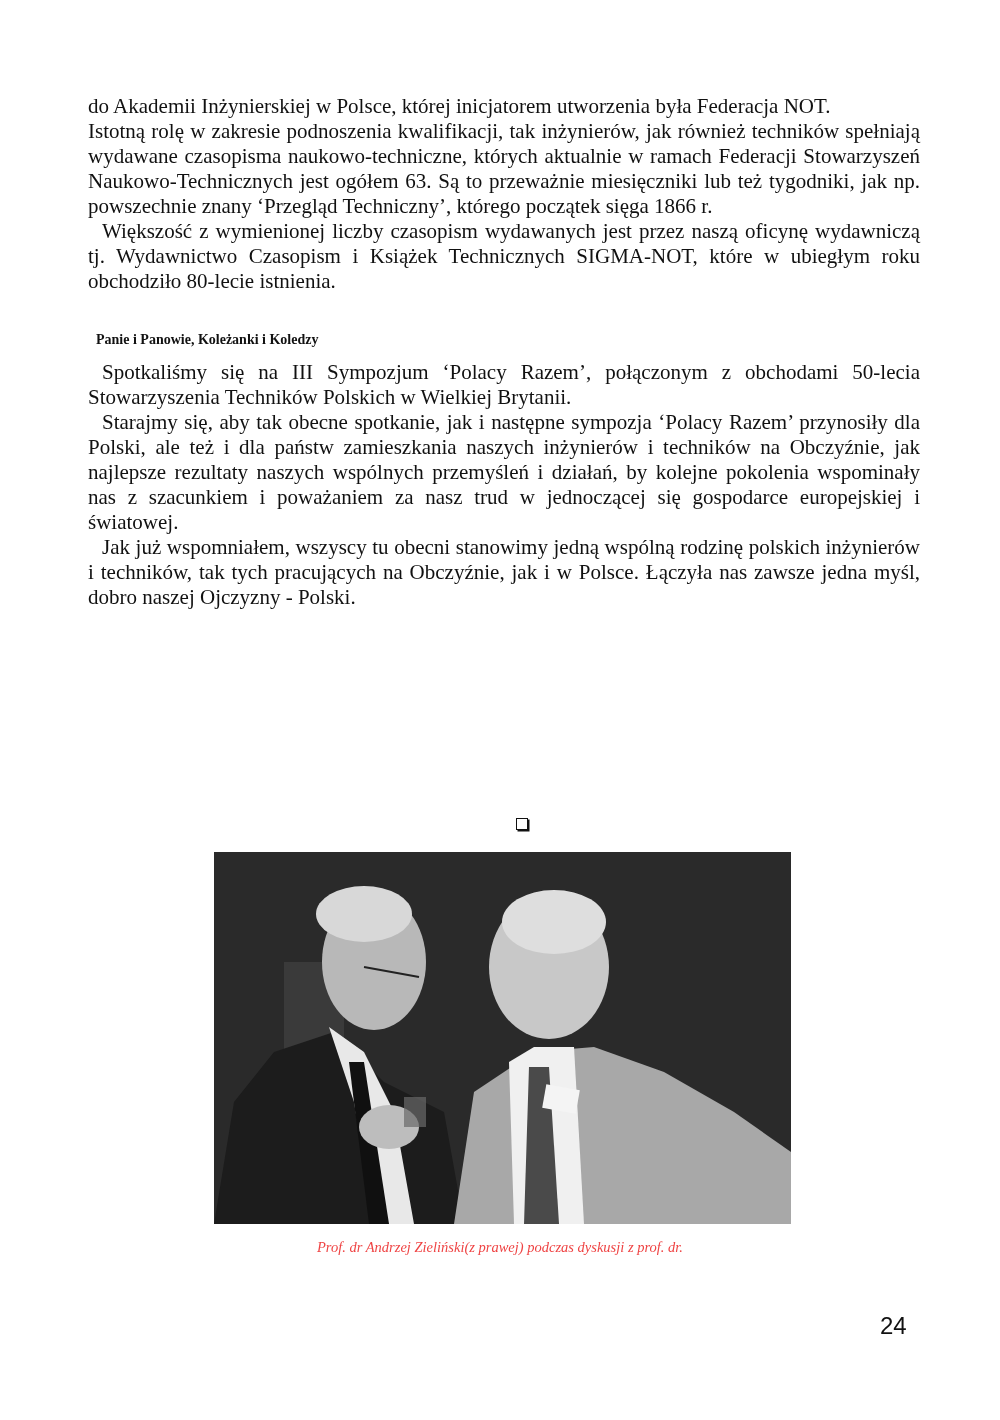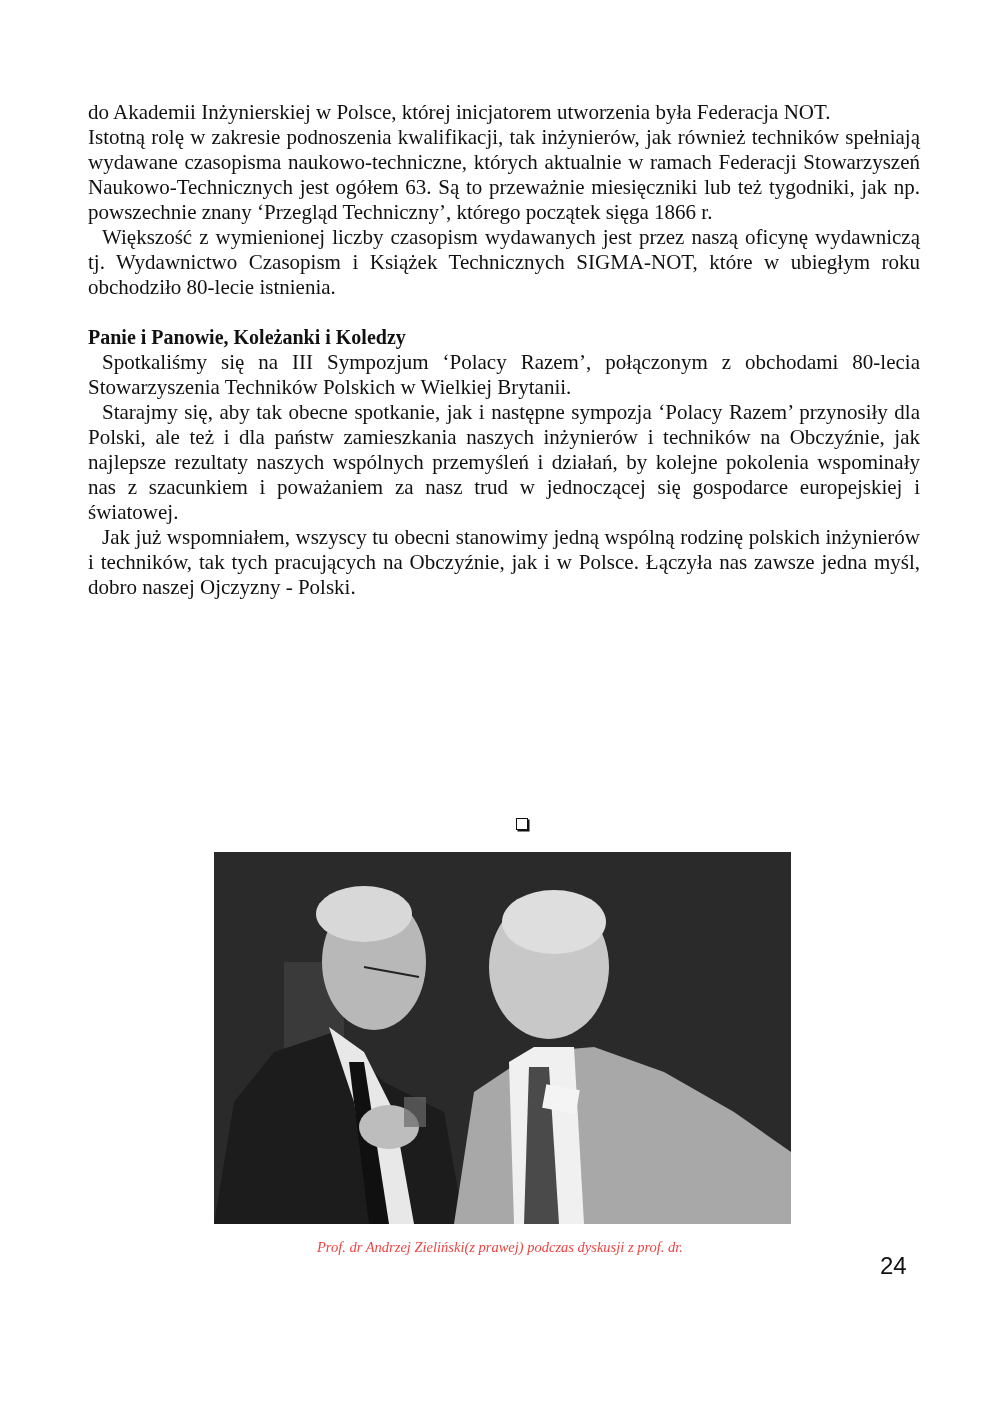--- a/index.html
+++ b/index.html
@@ -1,43 +1,43 @@
 <!DOCTYPE html>
 <html><head>
 <meta charset="utf-8">
 <style>
   html, body { margin: 0; padding: 0; background: #ffffff; }
   body { width: 1000px; height: 1420px; position: relative; overflow: hidden;
          font-family: "Liberation Serif", "DejaVu Serif", serif; color: #111; }
-  .page { position: absolute; left: 88px; top: 100px; width: 832px; font-family: Liberation Serif, serif; }
+  .page { position: absolute; left: 88px; top: 94px; width: 832px; font-family: Liberation Serif, serif; }
   .p { font-size: 21px; line-height: 25px; text-align: justify; margin: 0; }
   .p.indent { text-indent: 14px; }
   .gap { height: 25px; }
-  .heading { font-size: 20px; line-height: 25px; font-weight: bold; margin: 0; }
+  .heading { font-size: 14px; line-height: 25px; font-weight: bold; margin: 8px; }
   .marker { position: absolute; left: 516px; top: 818px; width: 10px; height: 10px;
             border: 1.5px solid #111; box-shadow: 1.5px 1.5px 0 #111; background: #fff; }
   .photo { position: absolute; left: 214px; top: 852px; width: 577px; height: 372px;
            background: radial-gradient(ellipse at 50% 40%, #3a3a3a 0%, #222 60%, #151515 100%);
            overflow: hidden; }
   .photo svg { display: block; }
   .caption { position: absolute; left: 150px; top: 1238px; width: 700px;
              text-align: center; font-style: italic; font-size: 14.5px; line-height: 19px; color: #ef4444; }
-  .pagenum { position: absolute; left: 880px; top: 1252px; font-family: "Liberation Sans", sans-serif;
+  .pagenum { position: absolute; left: 880px; top: 1312px; font-family: "Liberation Sans", sans-serif;
              font-size: 24px; color: #111; }
 </style>
 </head>
 <body>
 
 <div class="page">
   <p class="p">do Akademii Inżynierskiej w Polsce, której inicjatorem utworzenia była Federacja NOT.</p>
   <p class="p">Istotną rolę w zakresie podnoszenia kwalifikacji, tak inżynierów, jak również techników spełniają wydawane czasopisma naukowo-techniczne, których aktualnie w ramach Federacji Stowarzyszeń  Naukowo-Technicznych jest ogółem 63.  Są to przeważnie miesięczniki lub też tygodniki, jak np. powszechnie znany ‘Przegląd Techniczny’, którego początek sięga 1866 r.</p>
   <p class="p indent">Większość z wymienionej liczby czasopism wydawanych jest przez naszą oficynę wydawniczą tj. Wydawnictwo Czasopism i Książek Technicznych SIGMA-NOT, które w ubiegłym roku obchodziło 80-lecie istnienia.</p>
   <div class="gap"></div>
   <p class="heading">Panie i Panowie, Koleżanki i Koledzy</p>
-  <p class="p indent">Spotkaliśmy się na III Sympozjum ‘Polacy Razem’, połączonym  z obchodami 80-lecia Stowarzyszenia  Techników Polskich w Wielkiej Brytanii.</p>
+  <p class="p indent">Spotkaliśmy się na III Sympozjum ‘Polacy Razem’, połączonym  z obchodami 50-lecia Stowarzyszenia  Techników Polskich w Wielkiej Brytanii.</p>
   <p class="p indent">Starajmy się, aby tak obecne spotkanie, jak i następne sympozja ‘Polacy Razem’ przynosiły dla Polski, ale też i dla państw zamieszkania naszych inżynierów i techników na Obczyźnie, jak najlepsze rezultaty naszych wspólnych przemyśleń i działań, by kolejne pokolenia wspominały nas z szacunkiem i poważaniem za nasz trud w jednoczącej się gospodarce europejskiej i światowej.</p>
   <p class="p indent">Jak już wspomniałem, wszyscy tu obecni stanowimy jedną wspólną rodzinę polskich inżynierów i techników, tak tych pracujących na Obczyźnie, jak i w Polsce. Łączyła nas zawsze jedna myśl, dobro naszej Ojczyzny - Polski.</p>
 </div>
 
 <div class="marker"></div>
 
 <div class="photo">
   <svg width="577" height="372" viewBox="0 0 577 372">
     <rect x="0" y="0" width="577" height="372" fill="#2a2a2a"></rect>
     <rect x="70" y="110" width="60" height="110" fill="#3a3a3a"></rect>

